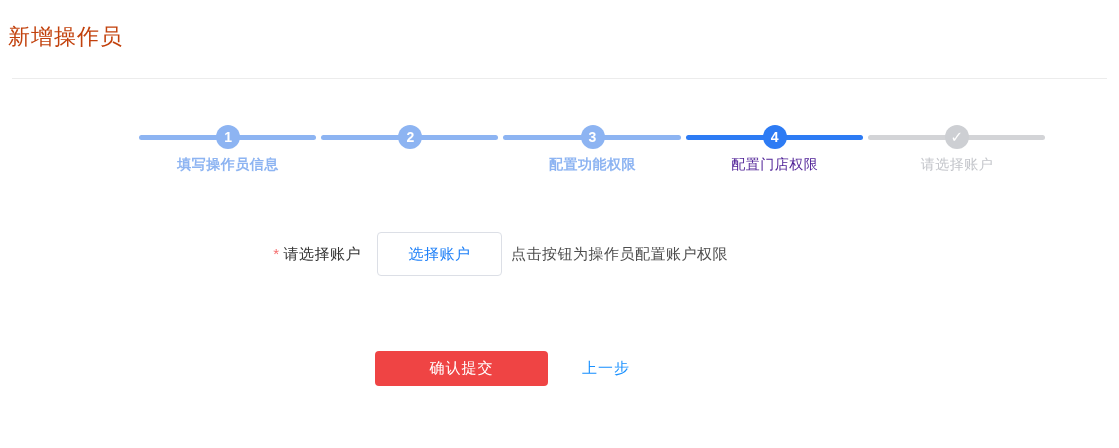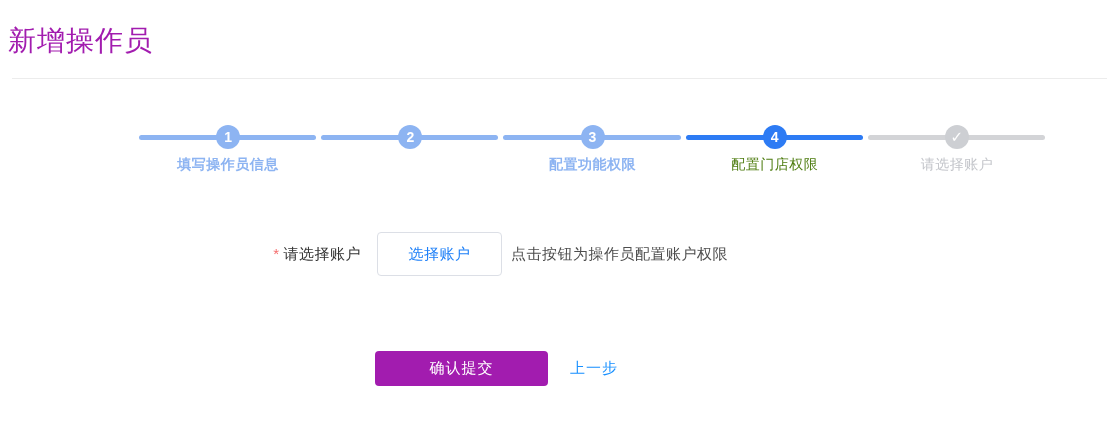--- a/index.html
+++ b/index.html
@@ -1,52 +1,52 @@
 <!DOCTYPE html>
 <html><head>
 <meta charset="utf-8">
 <style>
   * { margin:0; padding:0; box-sizing:border-box; }
   html,body { width:1119px; height:448px; background:#fff;
     font-family:"Liberation Sans","DejaVu Sans",sans-serif; position:relative; overflow:hidden; }
 
-  .page-title { position:absolute; left:8px; top:22px; font-size:28px; color:#a21caf; font-weight:500; letter-spacing:1px;font-family:Liberation Mono, monospace; }
+  .page-title { position:absolute; left:8px; top:22px; font-size:22px; color:#c2410c; font-weight:500; letter-spacing:1px;font-family:Liberation Mono, monospace; }
   .divider { position:absolute; left:12px; right:12px; top:78px; height:1px; background:#ececec; }
 
   
   .steps { position:absolute; left:137px; top:125px; width:911px; display:flex; }
   .step { flex:1; position:relative; text-align:center; }
   .step .bar { position:absolute; left:2px; right:3px; top:10px; height:5px; border-radius:2.5px; }
   .step .circle { position:relative; z-index:1; width:24px; height:24px; margin:0 auto; border-radius:50%;
     color:#fff; font-size:14px; font-weight:600; line-height:24px; text-align:center; }
   .step .label { margin-top:7px; font-size:14px; letter-spacing:0.5px; }
 
   .step.done .bar,  .step.done .circle  { background:#8db4f2; }
   .step.done .label { color:#8db4f2;font-weight:bold; }
   .step.active .bar, .step.active .circle { background:#2d7bf4; }
-  .step.active .label { color:#4d7c0f; }
+  .step.active .label { color:#4c1d95; }
   .step.wait .bar { background:#d3d4d7; }
   .step.wait .circle { background:#cdcfd3; font-size:15px; font-weight:700; }
   .step.wait .label { color:#c3c5ca; }
 
   
   .form-row { position:absolute; top:232px; left:0; width:100%; height:44px; display:flex; align-items:center; }
   .form-label { width:361px; text-align:right; font-size:15px; color:#333; letter-spacing:0.5px; }
   .required { color:#f56c6c; margin-right:4px; font-size:15px; }
   .select-btn { margin-left:16px; width:125px; height:44px; background:#fff; border:1px solid #dcdfe6;
     border-radius:4px; color:#1f80f8; font-size:15px; letter-spacing:0.5px; cursor:pointer;
     font-family:Liberation Mono, monospace; }
   .hint { margin-left:9px; font-size:15px; color:#4d4d4d; letter-spacing:0.5px; }
 
   
   .actions { position:absolute; top:351px; left:375px; display:flex; align-items:center; }
-  .submit-btn { width:173px; height:35px; background:#a21caf; border:none; border-radius:4px;
+  .submit-btn { width:173px; height:35px; background:#ef4444; border:none; border-radius:4px;
     color:#fff; font-size:15px; letter-spacing:1px; cursor:pointer;
     font-family:"Liberation Sans","DejaVu Sans",sans-serif; }
-  .prev-link { margin-left:22px; font-size:15px; color:#1890ff; text-decoration:none; letter-spacing:1px; cursor:pointer; }
+  .prev-link { margin-left:34px; font-size:15px; color:#1890ff; text-decoration:none; letter-spacing:1px; cursor:pointer; }
 </style>
 </head>
 <body>
 
 <div class="page-title">新增操作员</div>
 <div class="divider"></div>
 
 <div class="steps">
   <div class="step done">
     <div class="bar"></div>

